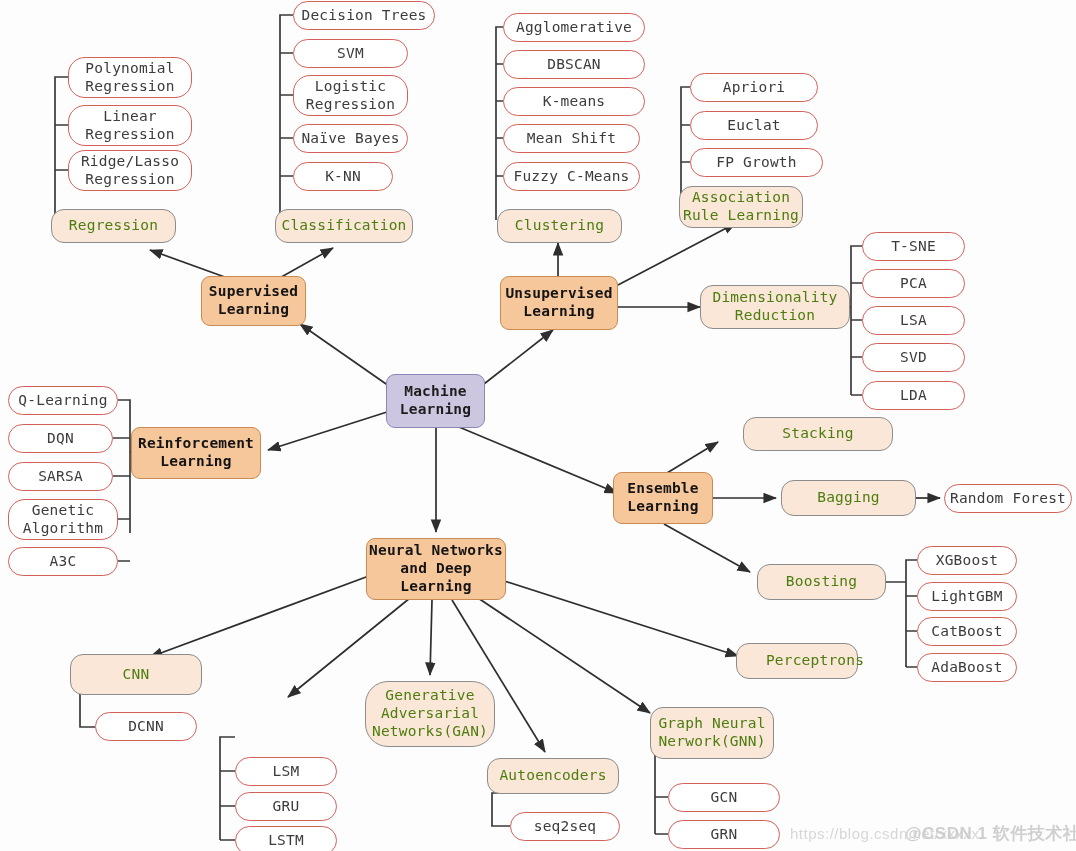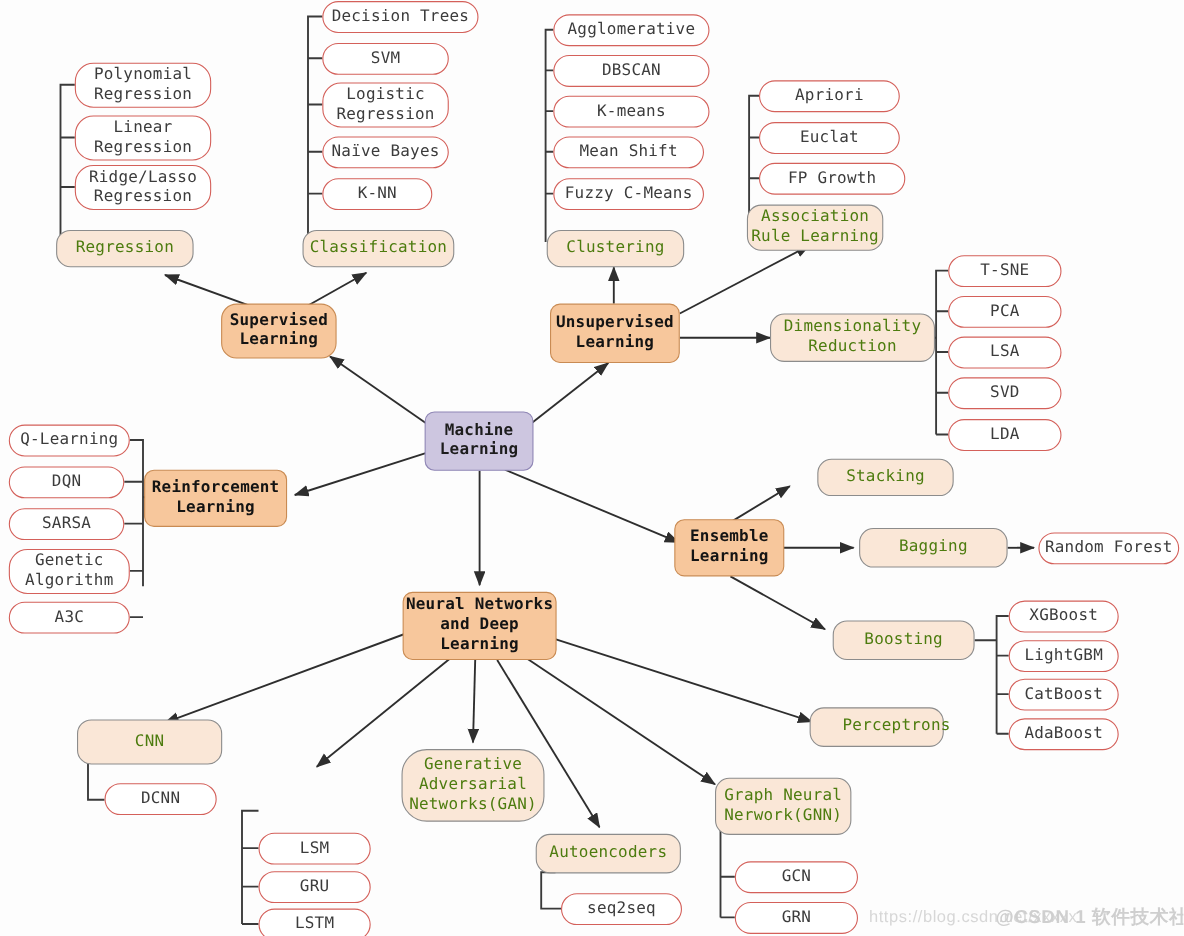--- a/index.html
+++ b/index.html
@@ -142,41 +142,41 @@
 
       <path d="M505,793 L492,793 L492,826 L510,826"></path>
 
       <path d="M668,755 L655,755 L655,834 M668,797 L655,797 M668,834 L655,834"></path>
     </g>
   </svg>
 
   <div class="node root" style="left:386px; top:374px; width:99px; height:54px;">Machine
 Learning</div>
 
-  <div class="node branch" style="left:201px; top:276px; width:105px; height:50px;border-radius:14px;">Supervised
+  <div class="node branch" style="left:201px; top:276px; width:105px; height:50px;">Supervised
 Learning</div>
   <div class="node branch" style="left:500px; top:276px; width:118px; height:54px;">Unsupervised
 Learning</div>
   <div class="node branch" style="left:131px; top:427px; width:130px; height:52px;">Reinforcement
 Learning</div>
   <div class="node branch" style="left:613px; top:472px; width:100px; height:52px;">Ensemble
 Learning</div>
   <div class="node branch" style="left:366px; top:538px; width:140px; height:62px;">Neural Networks
 and Deep
 Learning</div>
 
   <div class="node sub" style="left:51px; top:209px; width:125px; height:34px;">Regression</div>
   <div class="node sub" style="left:275px; top:209px; width:138px; height:34px;">Classification</div>
   <div class="node sub" style="left:497px; top:209px; width:125px; height:34px;">Clustering</div>
   <div class="node sub" style="left:679px; top:186px; width:124px; height:42px;">Association
 Rule Learning</div>
   <div class="node sub" style="left:700px; top:285px; width:150px; height:44px;">Dimensionality
 Reduction</div>
 
-  <div class="node sub" style="left:743px; top:417px; width:124px; height:34px;">Stacking</div>
+  <div class="node sub" style="left:743px; top:417px; width:150px; height:34px;">Stacking</div>
   <div class="node sub" style="left:781px; top:480px; width:135px; height:36px;">Bagging</div>
   <div class="node sub" style="left:757px; top:564px; width:129px; height:36px;">Boosting</div>
   <div class="node sub" style="left:736px; top:643px; width:122px; height:36px;padding-left:36px;">Perceptrons</div>
 
   <div class="node sub" style="left:70px; top:654px; width:132px; height:41px;">CNN</div>
   <div class="node sub" style="left:365px; top:681px; width:130px; height:66px;border-radius:23px;">Generative
 Adversarial
 Networks(GAN)</div>
   <div class="node sub" style="left:487px; top:758px; width:132px; height:36px;">Autoencoders</div>
   <div class="node sub" style="left:650px; top:707px; width:124px; height:52px;">Graph Neural

